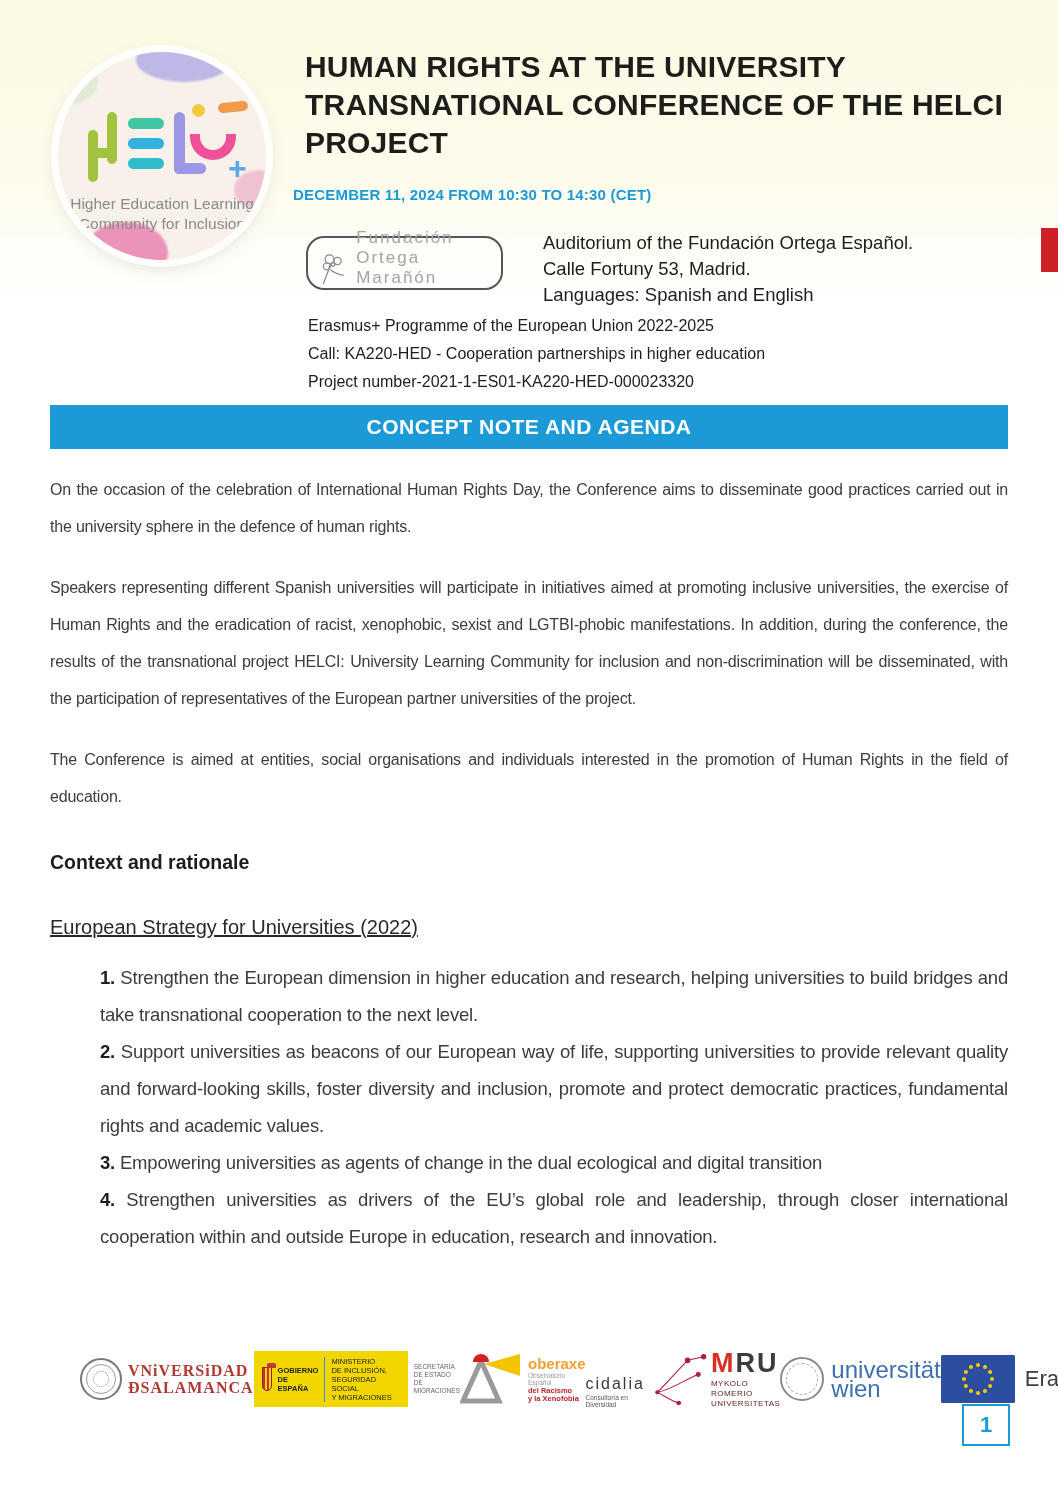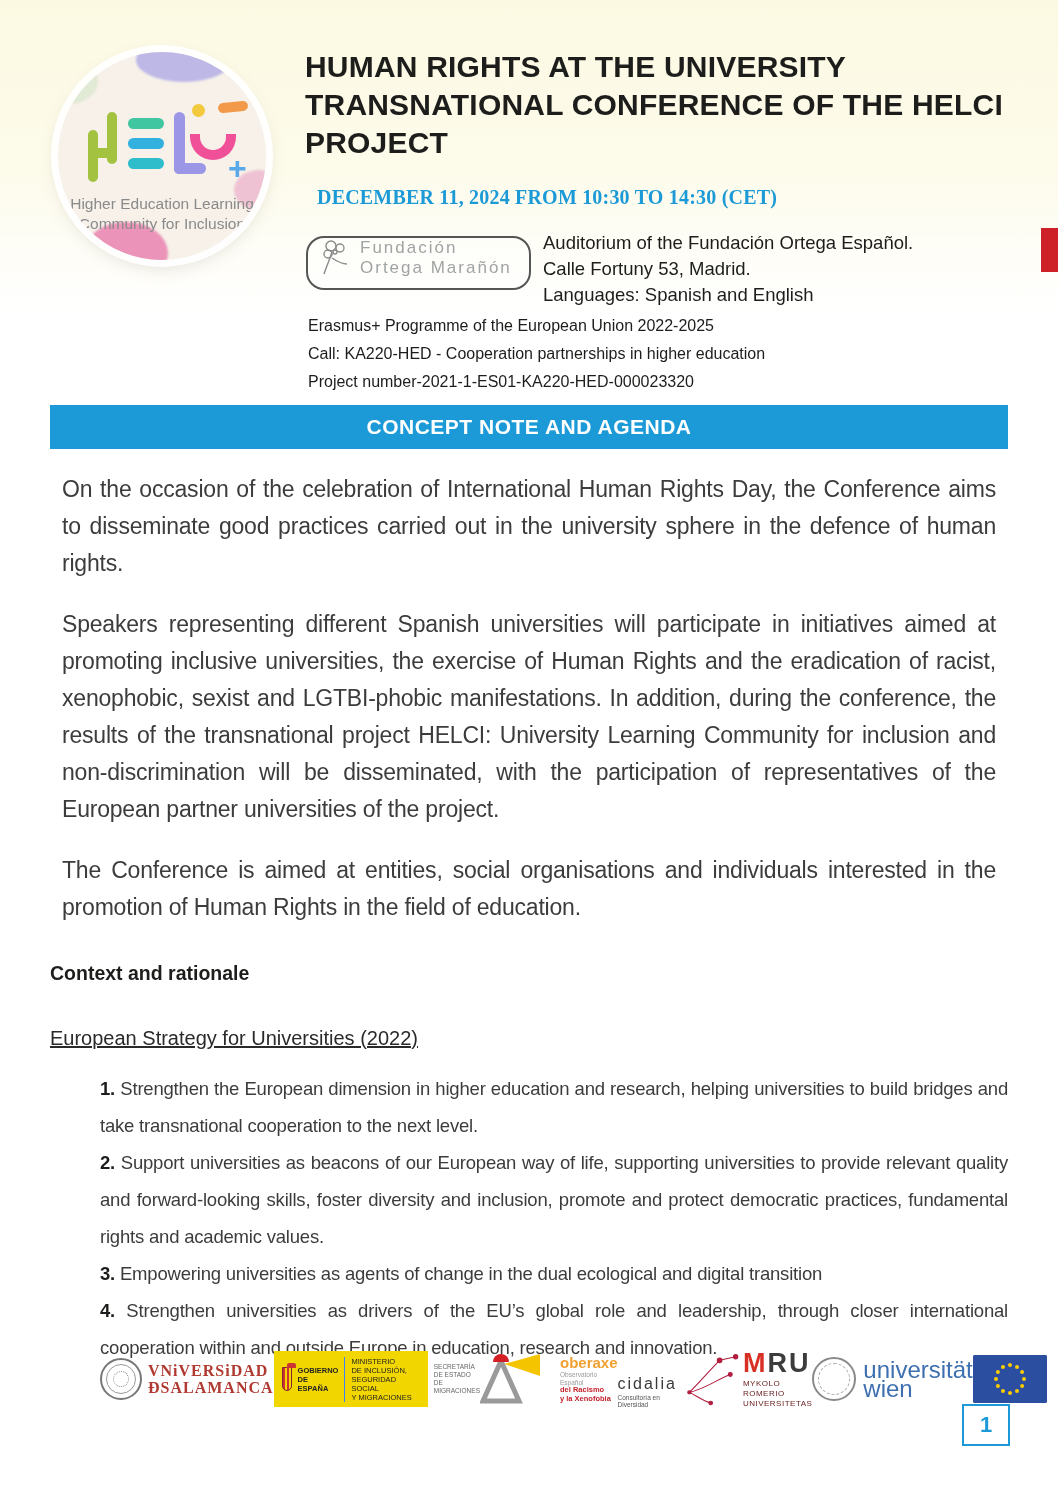--- a/index.html
+++ b/index.html
@@ -28,55 +28,55 @@
   .l-f{left:86px;top:59px;width:32px;height:11px;background:#9b97e6;}
   .smile{position:absolute;left:102px;top:30px;width:46px;height:26px;border:10px solid #ef5098;
          border-top:none;border-radius:0 0 46px 46px;box-sizing:border-box;}
   .dot-y{position:absolute;left:104px;top:0px;width:13px;height:13px;border-radius:50%;background:#f3c93d;}
   .dash-o{position:absolute;left:130px;top:-2px;width:30px;height:10px;border-radius:5px;background:#f29a49;transform:rotate(-6deg);}
   .plus-b{position:absolute;left:140px;top:48px;color:#5aa9e9;font-size:32px;font-weight:bold;line-height:32px;}
   .helci-tagline{position:absolute;left:0;top:142px;width:208px;text-align:center;
         color:#8a8a8a;font-size:15.5px;line-height:20px;}
   .title{position:absolute;left:305px;top:48px;width:720px;font-size:30px;font-weight:bold;
         color:#1d1d1b;line-height:38px;letter-spacing:.2px;}
-  .dateline{position:absolute;left:317px;top:186px;font-size:20px;font-weight:bold;color:#1b9ad7;letter-spacing:.2px;font-family:Liberation Serif, serif;}
-  .fom-box{position:absolute;left:306px;top:236px;width:225px;height:54px;border:2px solid #555;
-        border-radius:18px;display:flex;align-items:flex-start;padding:0 10px;box-sizing:border-box;background:rgba(255,255,255,.4);}
+  .dateline{position:absolute;left:293px;top:186px;font-size:15px;font-weight:bold;color:#1b9ad7;letter-spacing:.2px;}
+  .fom-box{position:absolute;left:306px;top:236px;width:197px;height:54px;border:2px solid #555;
+        border-radius:18px;display:flex;align-items:flex-end;padding:0 10px;box-sizing:border-box;background:rgba(255,255,255,.4);}
   .fom-text{color:#a0a4a4;font-size:17px;line-height:20px;letter-spacing:2px;margin-left:8px;}
   .venue{position:absolute;left:543px;top:230px;font-size:18.5px;line-height:26px;color:#1d1d1b;white-space:pre-line;}
   .programme{position:absolute;left:308px;top:312px;font-size:16px;line-height:28px;color:#1d1d1b;white-space:pre-line;}
   .red-tab{position:absolute;right:0;top:228px;width:17px;height:44px;background:#cd2027;}
   
   .banner{position:absolute;left:50px;top:405px;width:958px;height:44px;background:#1b9ad7;
         display:flex;align-items:center;justify-content:center;color:#fff;font-size:21px;
         font-weight:bold;letter-spacing:.5px;}
   
   .content{position:absolute;left:50px;top:449px;width:958px;}
-  .content p{margin:22px 12px 24px;font-size:23px;line-height:37px;text-align:justify;letter-spacing:-.2px;}
+  .content p{margin:22px 0 24px;font-size:16px;line-height:37px;text-align:justify;letter-spacing:-.2px;}
   .content p.tight{margin-bottom:0;}
   .sec-head{margin-top:36px;font-size:19.5px;font-weight:bold;color:#1d1d1b;}
   .sub-head{margin-top:42px;font-size:20px;text-decoration:underline;color:#2a2a2a;display:inline-block;}
   .nlist{margin:20px 0 0 50px;width:908px;}
   .nlist .item{font-size:18.5px;line-height:37px;text-align:justify;letter-spacing:-.2px;}
   .nlist .num{font-weight:bold;color:#1d1d1b;}
   
   .footer{position:absolute;left:0;bottom:78px;width:100%;height:80px;display:flex;
-        align-items:center;justify-content:space-between;padding:0 100px;box-sizing:border-box;}
+        align-items:center;justify-content:space-between;padding:0 80px;box-sizing:border-box;}
   .flogo{display:flex;align-items:center;}
   .usal-text{color:#b03a31;font-family:"Liberation Serif",serif;font-weight:bold;
         font-size:16px;line-height:17px;letter-spacing:1px;margin-left:6px;}
   .gov{display:flex;align-items:center;}
   .gov-box{background:#f2d600;display:flex;align-items:center;height:56px;padding:0 8px;}
   .gov-col{font-size:7.5px;font-weight:bold;color:#222;line-height:9px;white-space:pre-line;padding:0 6px;}
   .gov-col.min{font-weight:normal;border-left:1px solid #3b82f6;}
   .gov-sec{font-size:6.5px;color:#666;line-height:8px;white-space:pre-line;margin-left:6px;}
   .shield{width:17px;height:22px;background:linear-gradient(90deg,#c33 0 25%,#f5d800 25% 50%,#c33 50% 75%,#f5d800 75%);
         border:1px solid #823;border-radius:0 0 8px 8px;position:relative;}
   .shield:before{content:"";position:absolute;left:4px;top:-5px;width:9px;height:5px;background:#c33;border-radius:2px 2px 0 0;}
-  .oberaxe{display:flex;gap:12px;}
+  .oberaxe{display:flex;align-items:center;}
   .obx-text{margin-left:6px;}
   .obx-title{color:#f0a030;font-weight:bold;font-size:15px;}
   .obx-sub{color:#9a9a9a;font-size:6.5px;line-height:7.5px;}
   .obx-red{color:#c31f2a;font-weight:bold;font-size:7.5px;line-height:8.5px;}
   .cidalia{display:flex;align-items:flex-end;}
   .cid-title{color:#3a3a3a;font-size:16px;letter-spacing:2px;line-height:20px;}
   .cid-sub{color:#555;font-size:6.5px;}
   .mru{}
   .mru-word{font-size:27px;font-weight:800;letter-spacing:2px;line-height:26px;}
   .mru-word .m{color:#d93025;}　.mru-word .r{color:#e8542e;}　.mru-word .u{color:#f2952f;}

